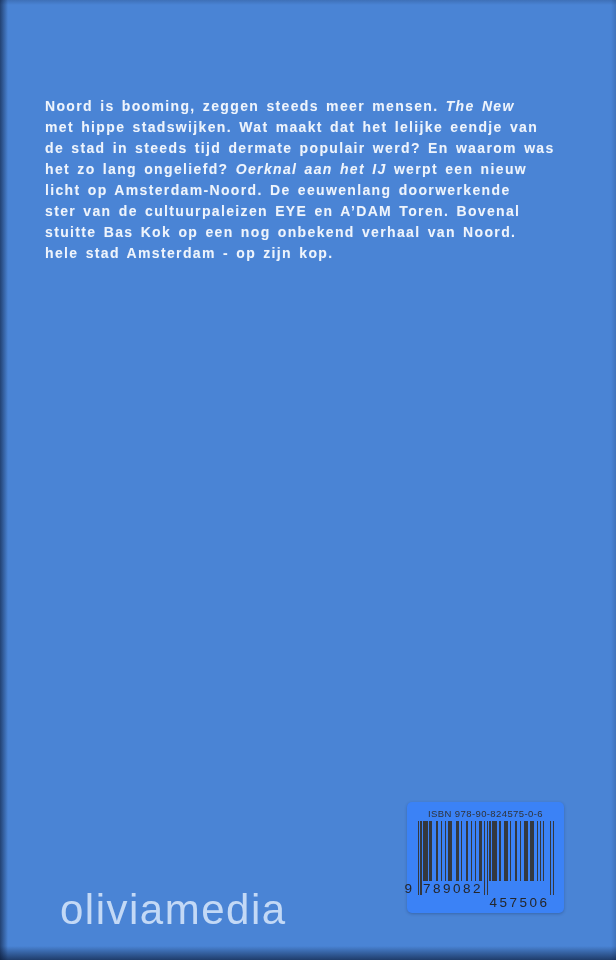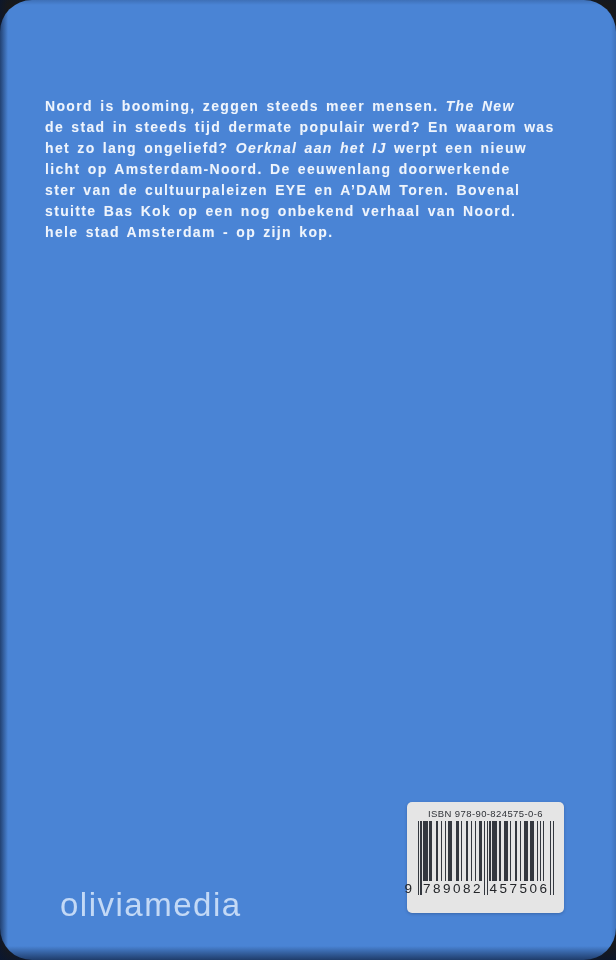--- a/index.html
+++ b/index.html
@@ -5,21 +5,20 @@
   html, body { margin: 0; padding: 0; }
   body {
     width: 616px; height: 960px; overflow: hidden;
     background: #18191b;
     font-family: "Liberation Sans", sans-serif;
   }
   .cover {
     position: relative;
     width: 616px; height: 960px;
     background: var(--bg, #4a84d5);
-    border-radius: 32px;
   }
   
   .edge-left {
     position: absolute; left: 0; top: 0; width: 8px; height: 100%;
     background: linear-gradient(to right, rgba(8,22,50,.6), rgba(8,22,50,0));
   }
   .edge-bottom {
     position: absolute; left: 0; bottom: 0; width: 100%; height: 14px;
     background: linear-gradient(to top, rgba(8,22,50,.65), rgba(8,22,50,0));
   }
@@ -40,59 +39,60 @@
     letter-spacing: 1.35px; word-spacing: 2px;
     color: var(--fg, #eef4fc);
     white-space: nowrap;
     text-shadow: 0 0 1px rgba(255,255,255,.25);
   }
   .blurb .it { font-style: italic; }
 
   
   .logo {
     position: absolute; left: 60px; top: 886px;
-    font-size: 33px; font-weight: normal;
+    font-size: 42px; font-weight: normal;
     letter-spacing: 1.5px;
     color: rgba(222,236,252,.82);
   }
 
   
   .barcode-box {
     position: absolute; left: 407px; top: 802px;
     width: 157px; height: 111px;
-    background: #e5e5e5;
+    background: #3b82f6;
     border-radius: 5px;
     box-shadow: 0 1px 3px rgba(15,35,75,.3);
   }
   .isbn {
     margin-top: 6px;
     text-align: center;
     font-size: 9.5px; letter-spacing: .4px;
     color: #2f3237;
   }
   .bars-wrap { position: relative; width: 136px; margin: 2px auto 0; }
   .bars { display: flex; height: 74px; align-items: flex-start; }
   .bars span { flex: 1 1 auto; height: 60px; }
   .bars span.on { background: var(--bar, #34383f); }
   .bars span.guard { height: 74px; }
   .digits {
     position: absolute; top: 59px; left: 0; width: 100%; height: 16px;
     font-size: 13.5px; color: #24262a;
   }
   .digits .d9 { position: absolute; left: -13px; top: 1px; }
   .digits .g1 { position: absolute; left: 4%;  width: 43%; text-align: left; letter-spacing: 2.5px; top: 1px; }
-  .digits .g2 { position: absolute; left: 53%; width: 43%; text-align: right; letter-spacing: 2.5px; top: 1px; }
+  .digits .g2 { position: absolute; left: 53%; width: 43%; text-align: right; letter-spacing: 2.5px; top: 15px; }
 </style>
 </head>
 <body>
 
 <div class="cover">
 
   <div class="blurb">
       <div><span>Noord is booming, zeggen steeds meer mensen. </span><span class="it">The New</span></div>
+      <div><span>met hippe stadswijken. Wat maakt dat het lelijke eendje van</span></div>
       <div><span>de stad in steeds tijd dermate populair werd? En waarom was</span></div>
       <div><span>het zo lang ongeliefd? </span><span class="it">Oerknal aan het IJ</span><span> werpt een nieuw</span></div>
       <div><span>licht op Amsterdam-Noord. De eeuwenlang doorwerkende</span></div>
       <div><span>ster van de cultuurpaleizen EYE en A’DAM Toren. Bovenal</span></div>
       <div><span>stuitte Bas Kok op een nog onbekend verhaal van Noord.</span></div>
       <div><span>hele stad Amsterdam - op zijn kop.</span></div>
     </div>
 
   <div class="barcode-box">
     <div class="isbn">ISBN 978-90-824575-0-6</div>

